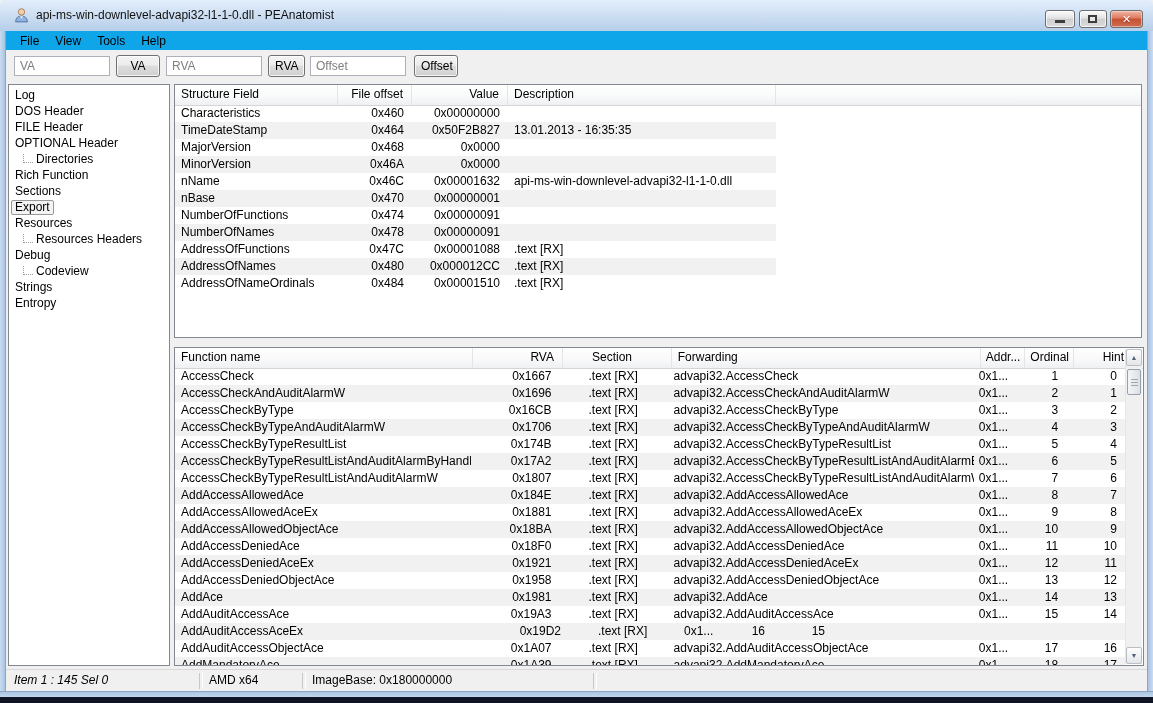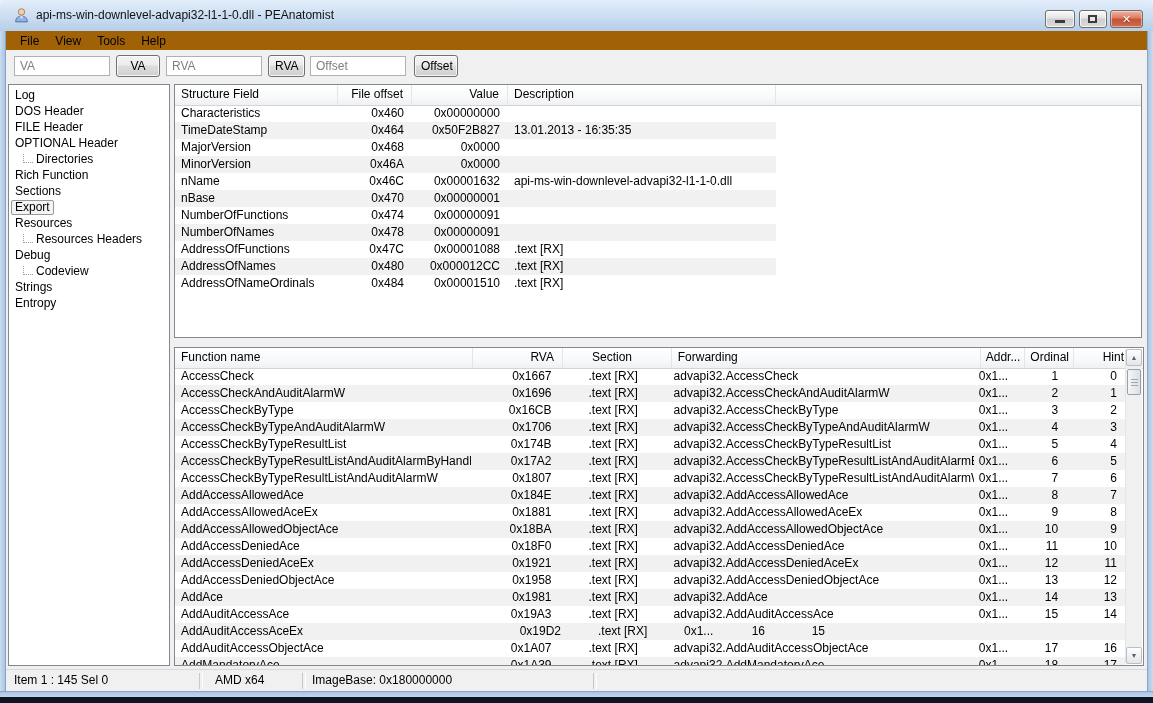--- a/index.html
+++ b/index.html
@@ -16,21 +16,21 @@
   .title-text{position:absolute;left:36px;top:0;height:31px;line-height:30px;font-size:12px;color:#111;}
   .cap-btn{position:absolute;top:10px;height:18px;border:1px solid #6e6e6e;border-radius:3px;box-sizing:border-box;
     background:linear-gradient(#fbfbfb,#e3e3e3 45%,#cdcdcd 50%,#dcdcdc);box-shadow:inset 0 0 0 1px rgba(255,255,255,.75);}
   .btn-min{left:1045px;width:30px;}
   .btn-restore{left:1079px;width:28px;}
   .btn-close{left:1110px;width:33px;background:linear-gradient(#f0b5a5,#dd7a5f 45%,#c55134 50%,#cf6c4e);box-shadow:inset 0 0 0 1px rgba(255,230,220,.55);}
   .glyph-min{position:absolute;left:50%;margin-left:-5px;bottom:4px;width:10px;height:3px;background:#3c3c3c;}
   .glyph-restore{position:absolute;left:50%;margin-left:-5px;top:4px;width:9px;height:8px;border:2px solid #3c3c3c;box-sizing:border-box;background:#e8e8e8;}
   .glyph-close{position:absolute;left:0;top:0;width:100%;height:16px;line-height:16px;text-align:center;color:#fff;font-size:11px;font-weight:bold;text-shadow:0 1px 1px rgba(60,0,0,.5);}
   
-  .menubar{position:absolute;left:6px;top:31px;width:1141px;height:19px;background:#a16207;}
+  .menubar{position:absolute;left:6px;top:31px;width:1141px;height:19px;background:#0ea5e9;}
   .menu-item{display:inline-block;height:19px;line-height:19px;padding:0 8px;font-size:12px;color:#000;}
   .menubar .menu-item:first-of-type{margin-left:6px;}
   .toolbar{position:absolute;left:6px;top:50px;width:1141px;height:33px;background:#f0f0f0;}
   .tb-input{position:absolute;top:6px;height:20px;border:1px solid #aeb2b8;background:#fff;box-sizing:border-box;font-size:12px;padding:0 5px;color:#333;font-family:inherit;}
   .tb-input::placeholder{color:#7f7f7f;opacity:1;}
   .tb-btn{position:absolute;top:5px;height:22px;border:1px solid #707070;border-radius:3px;box-sizing:border-box;font-size:12px;font-family:inherit;color:#000;
     background:linear-gradient(#f4f4f4,#ececec 45%,#dddddd 50%,#d0d0d0);box-shadow:inset 0 0 0 1px rgba(255,255,255,.8);text-align:center;}
   .in-va{left:8px;width:96px;}   .bt-va{left:110px;width:44px;}
   .in-rva{left:160px;width:96px;}.bt-rva{left:262px;width:37px;}
   .in-off{left:304px;width:96px;}.bt-off{left:408px;width:44px;}
@@ -454,21 +454,21 @@
         </div>
       </div>
     <div class="vscroll">
       <div class="sb-btn sb-up">▲</div>
       <div class="sb-thumb"></div>
       <div class="sb-btn sb-down">▼</div>
     </div>
   </div>
 
   <div class="statusbar">
-    <span class="sb-sec" style="left:0;width:212px;">Item 1 : 145 Sel 0</span>
+    <span class="sb-sec" style="left:0;width:212px;font-style:italic;">Item 1 : 145 Sel 0</span>
     <span class="sb-sep" style="left:193px;"></span>
-    <span class="sb-sec" style="left:195px;width:100px;margin-left:6px;">AMD x64</span>
+    <span class="sb-sec" style="left:195px;width:100px;">AMD x64</span>
     <span class="sb-sep" style="left:296px;"></span>
     <span class="sb-sec" style="left:298px;width:288px;">ImageBase: 0x180000000</span>
     <span class="sb-sep" style="left:587px;"></span>
   </div>
 
 </div>
 
 </body></html>

